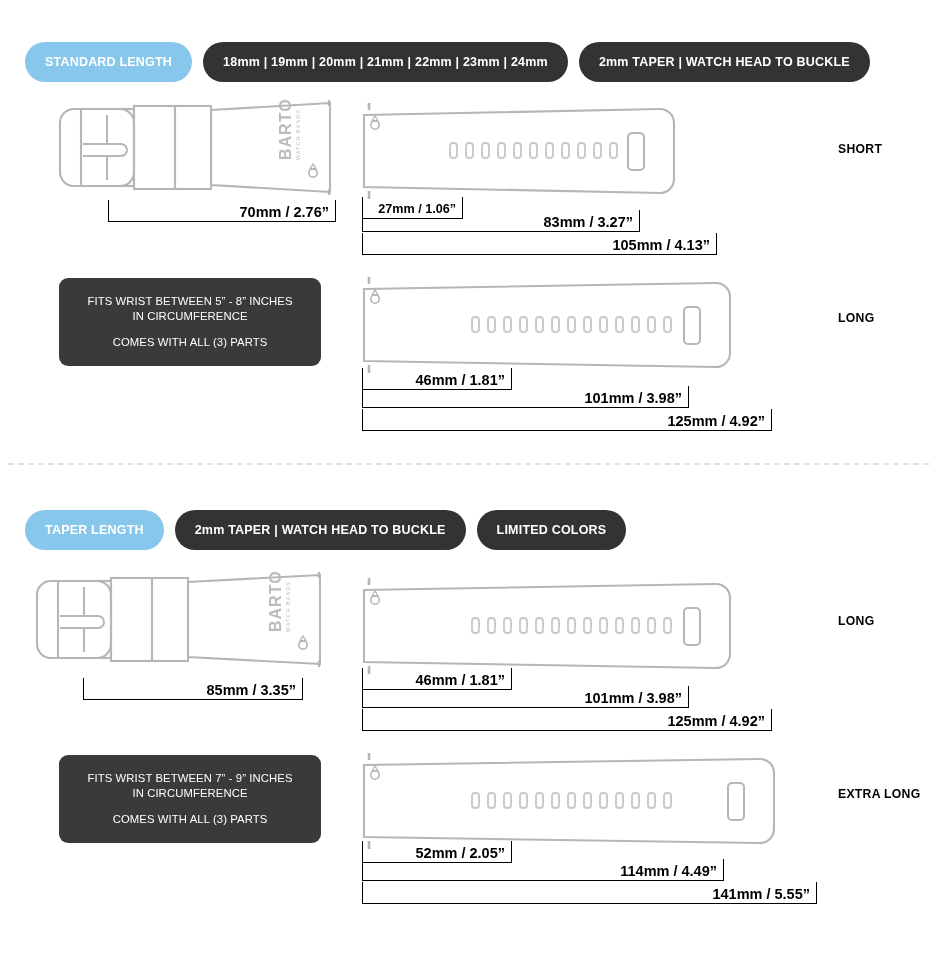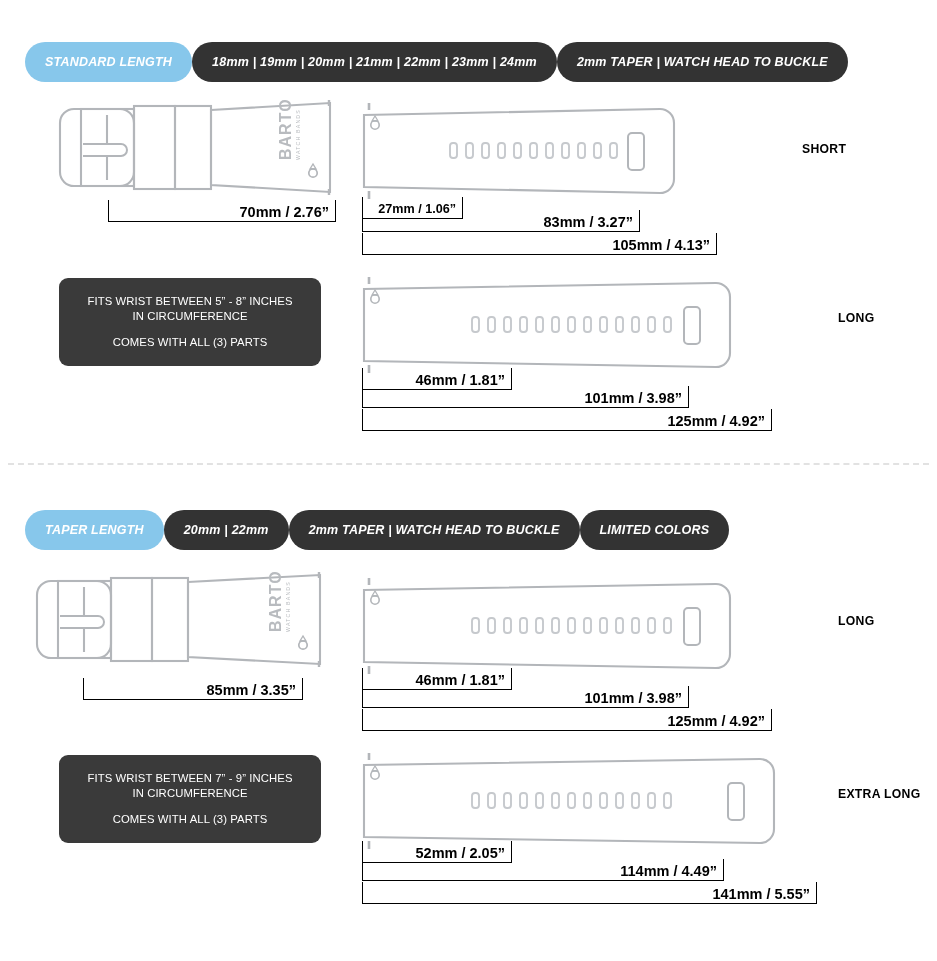--- a/index.html
+++ b/index.html
@@ -9,21 +9,21 @@
   }
   body {
     width: 937px; height: 961px;
     position: relative;
     font-family: "Liberation Sans", sans-serif;
     color: #000;
     overflow: hidden;
   }
 
   
-  .badge-row { position: absolute; display: flex; align-items: center; gap: 0; font-style: italic; }
+  .badge-row { position: absolute; display: flex; align-items: center; gap: 11px; }
   .badge {
     height: 34px;
     border-radius: 17px;
     display: flex; align-items: center; justify-content: center;
     padding: 0 20px;
     font-size: 12.5px;
     font-weight: bold;
     letter-spacing: 0.2px;
     white-space: nowrap;
     color: #ffffff;
@@ -150,21 +150,21 @@
     <rect x="154" y="40" width="7" height="15" rx="3"></rect>
     <rect x="170" y="40" width="7" height="15" rx="3"></rect>
     <rect x="186" y="40" width="7" height="15" rx="3"></rect>
     <rect x="202" y="40" width="7" height="15" rx="3"></rect>
     <rect x="218" y="40" width="7" height="15" rx="3"></rect>
     <rect x="234" y="40" width="7" height="15" rx="3"></rect>
     <rect x="250" y="40" width="7" height="15" rx="3"></rect>
   </g>
 </svg>
 
-<div class="row-label" style="left:802px; top:142px;">SHORT</div>
+<div class="row-label" style="left:838px; top:142px;">SHORT</div>
 
 <div class="dim small" style="left:362px; top:197px; width:101px;">
   <span>27mm / 1.06”</span>
 </div>
 <div class="dim" style="left:362px; top:210px; width:278px;">
   <span>83mm / 3.27”</span>
 </div>
 <div class="dim" style="left:362px; top:233px; width:355px;">
   <span>105mm / 4.13”</span>
 </div>
@@ -204,21 +204,20 @@
   <span>101mm / 3.98”</span>
 </div>
 <div class="dim" style="left:362px; top:409px; width:410px;">
   <span>125mm / 4.92”</span>
 </div>
 
 <div class="divider" style="top:463px;"></div>
 
 <div class="badge-row" style="left:25px; top:510px;">
   <div class="badge blue tall">TAPER LENGTH</div>
-  <div class="badge dark tall">20mm | 22mm</div>
   <div class="badge dark tall">2mm TAPER | WATCH HEAD TO BUCKLE</div>
   <div class="badge dark tall">LIMITED COLORS</div>
 </div>
 
 <svg class="art" style="left:32px; top:572px;" width="300" height="95" viewBox="0 0 300 95">
   <g fill="none" stroke="#b3b6ba" stroke-width="2.1">
     <rect x="5" y="9" width="74" height="77" rx="14"></rect>
     <rect x="26" y="9" width="53" height="77"></rect>
     <path d="M28 44 h38 a6 6 0 0 1 0 12 h-38" stroke-width="2"></path>
     <line x1="52" y1="15" x2="52" y2="44"></line>

